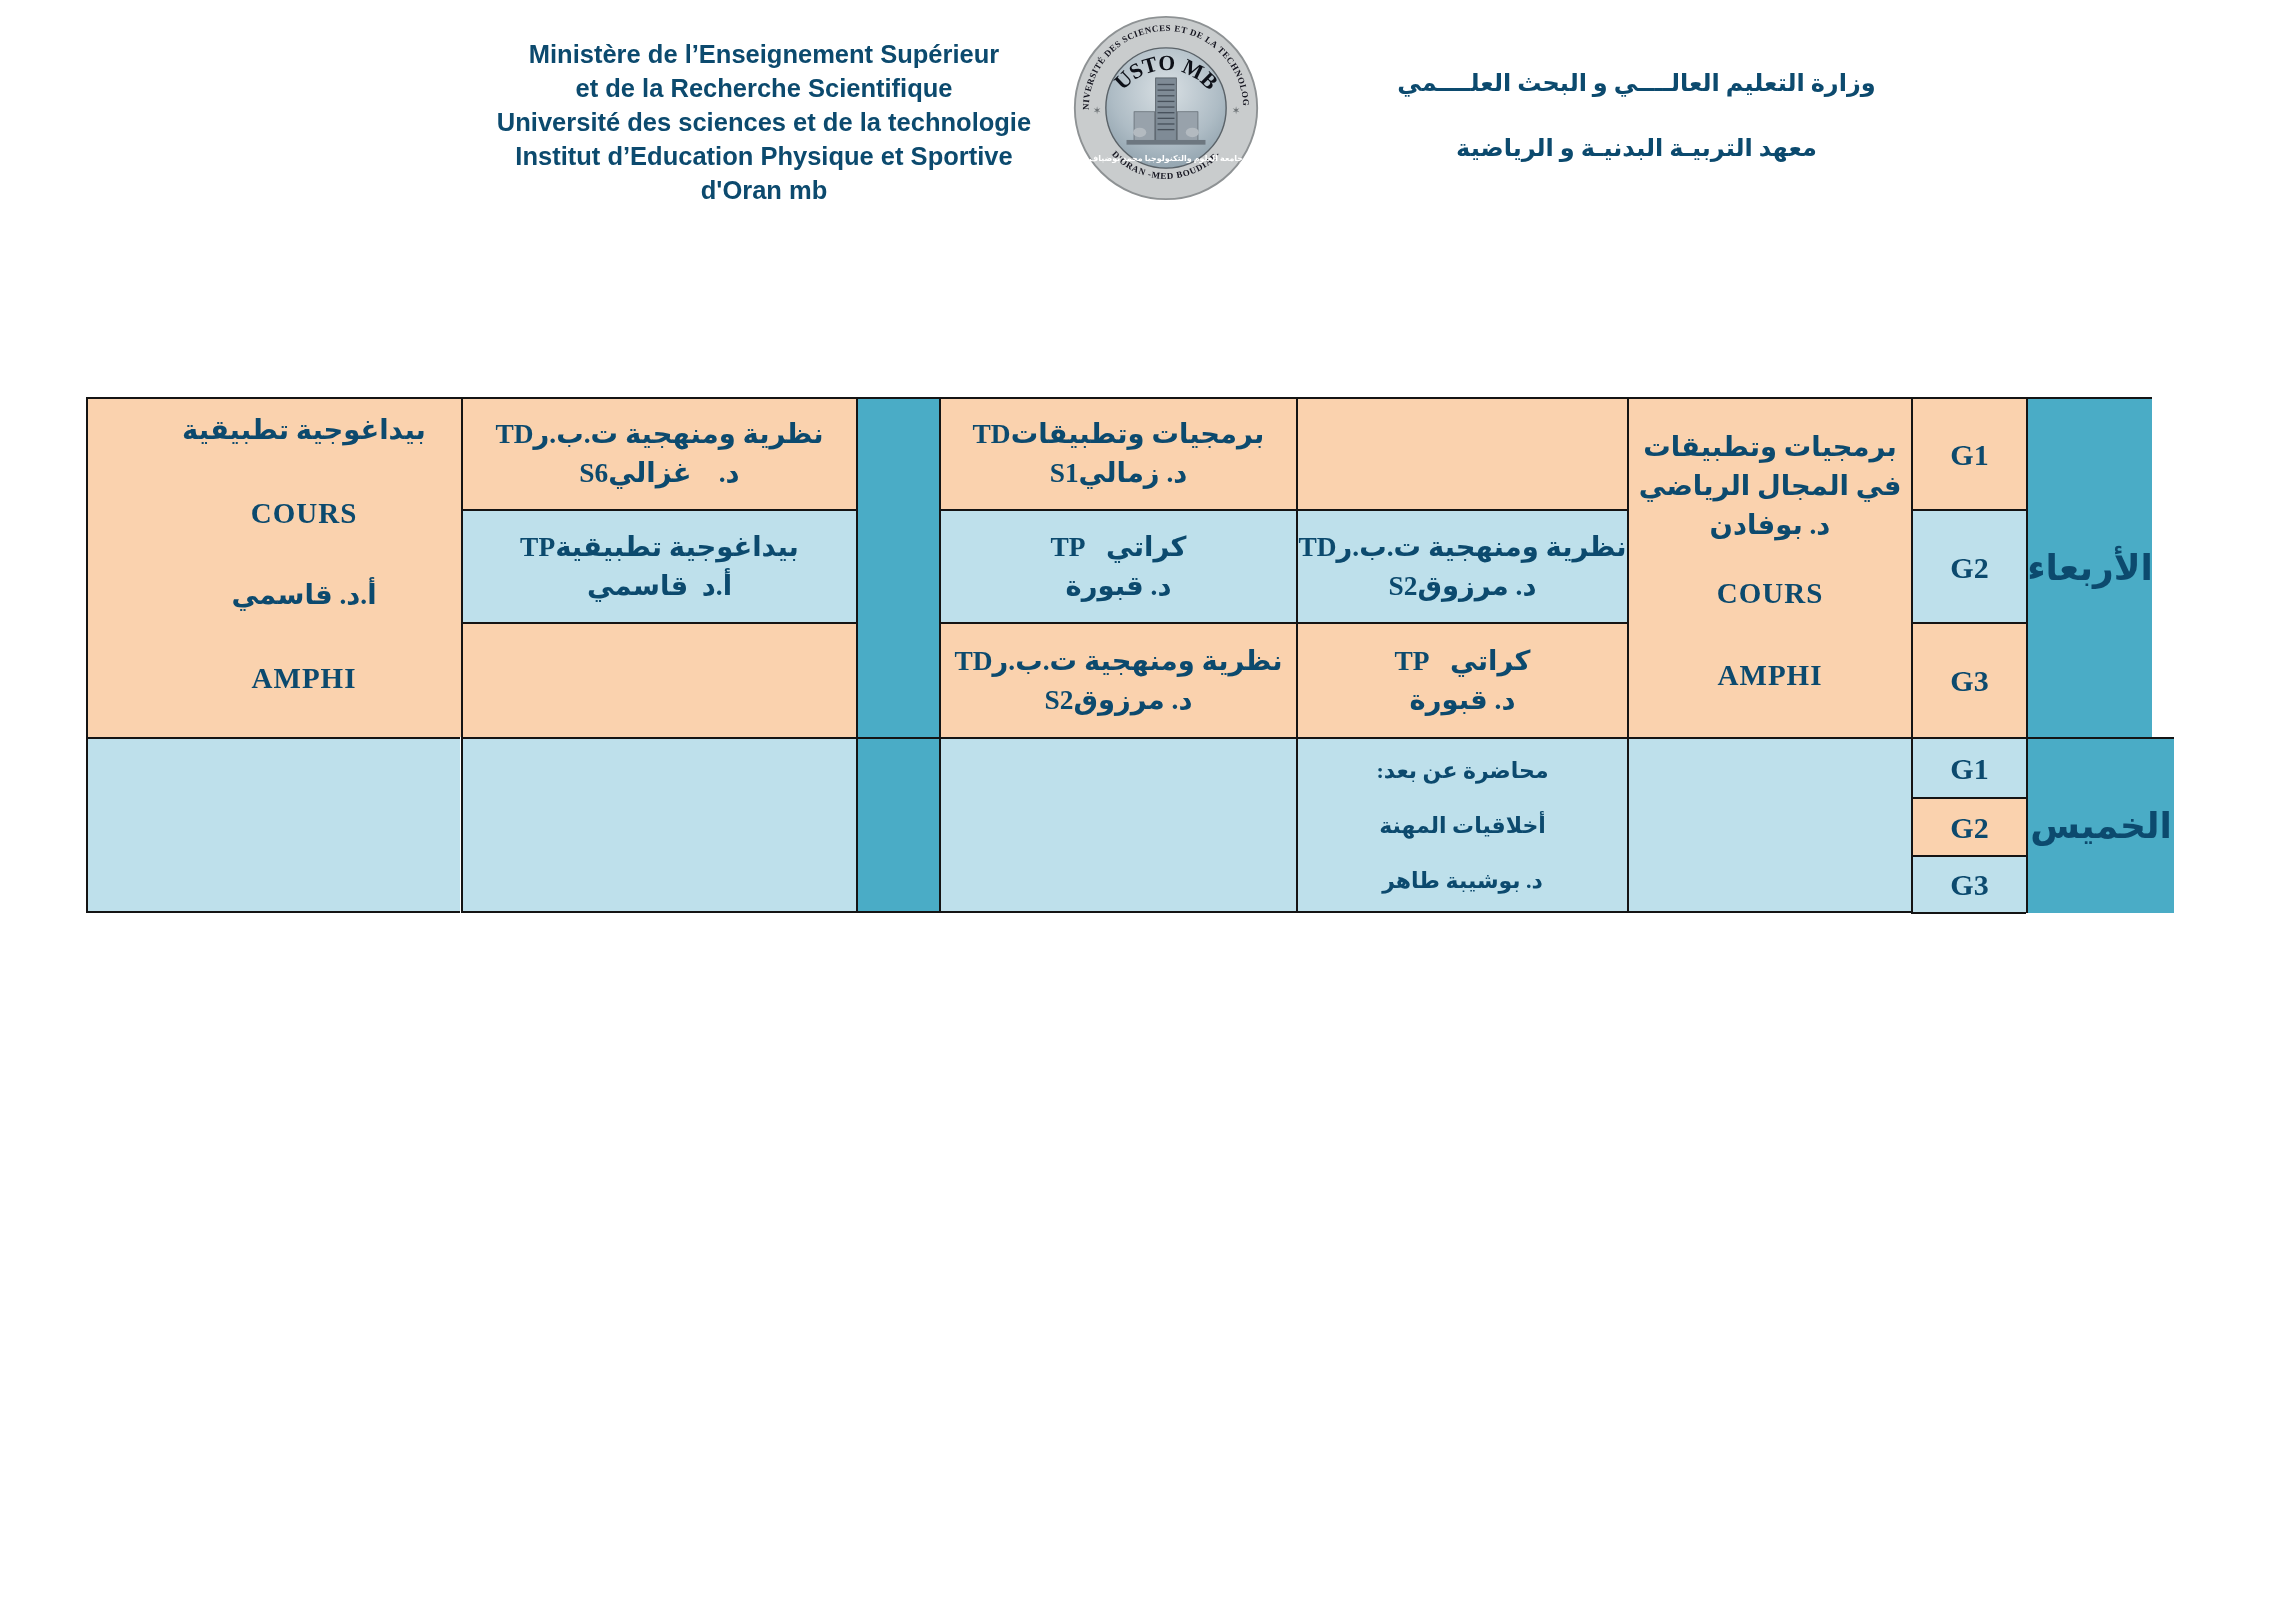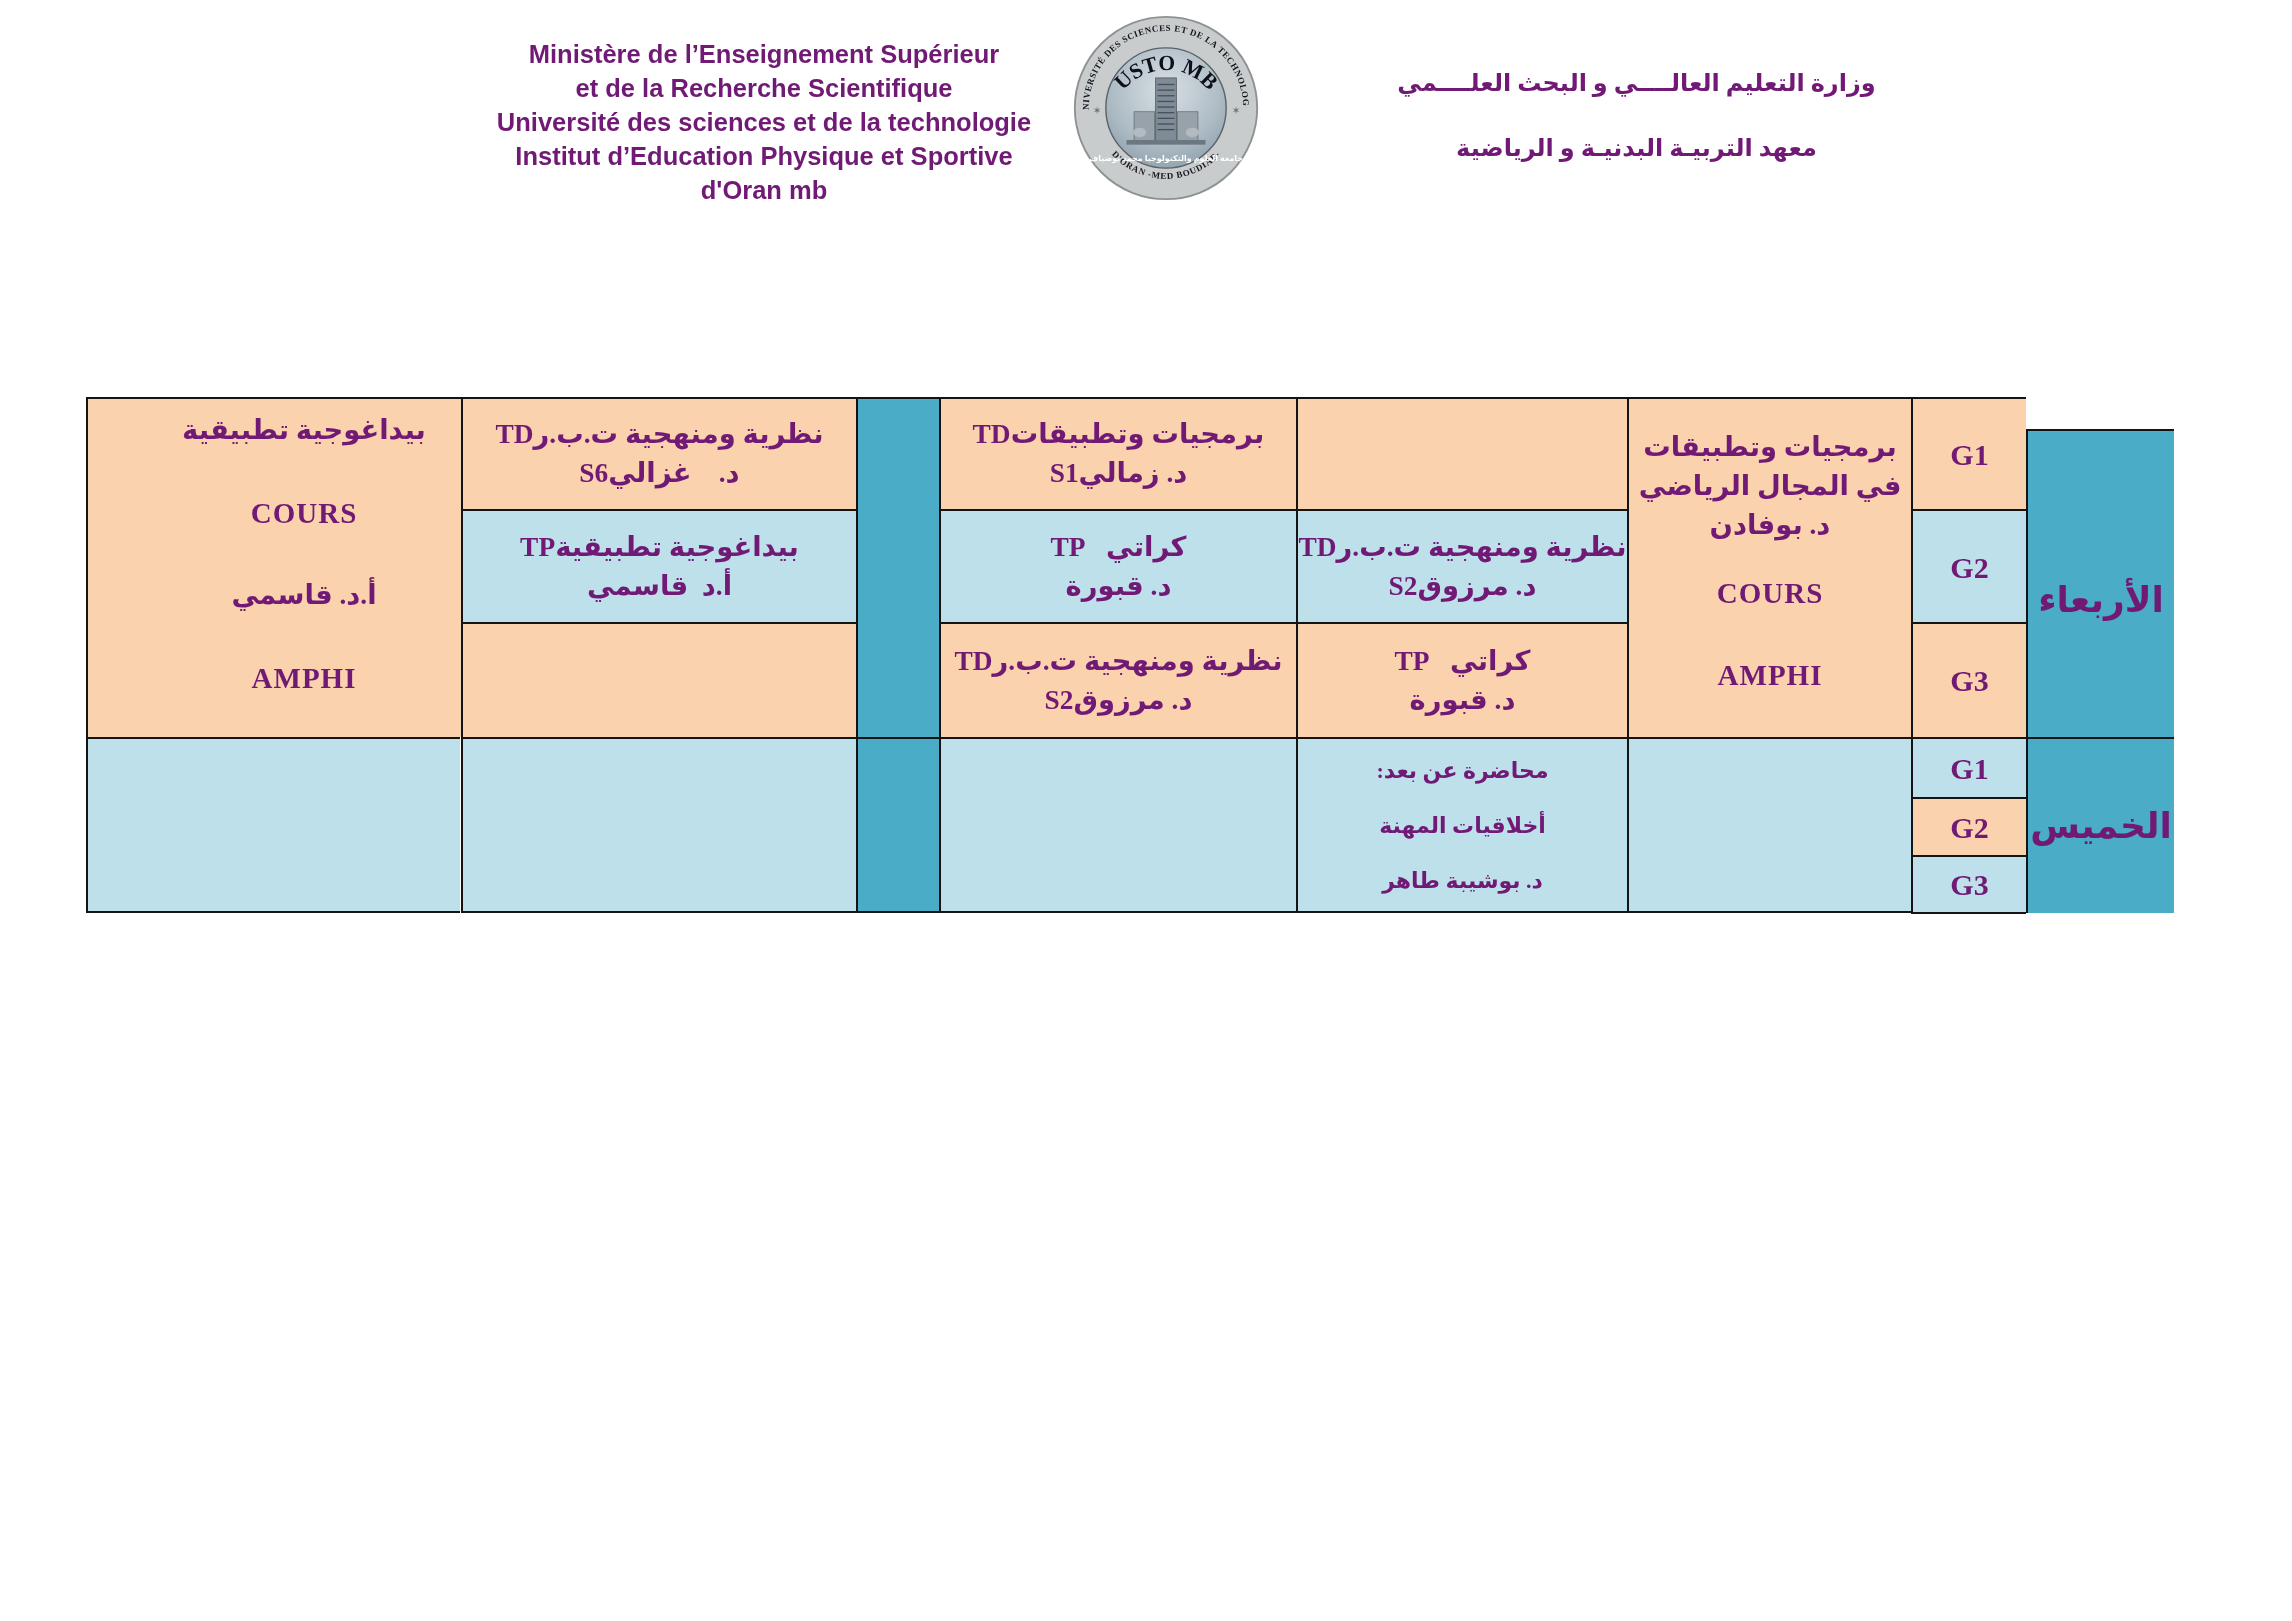--- a/index.html
+++ b/index.html
@@ -1,18 +1,18 @@
 <!DOCTYPE html>
 <html lang="fr"><head>
 <meta charset="utf-8">
 <title>Emploi du temps</title>
 <style>
   html,body{margin:0;padding:0;background:#ffffff;}
   .page{position:relative;width:2293px;height:1621px;background:#ffffff;overflow:hidden;
-        font-family:"Liberation Serif","DejaVu Sans",serif;color:#701a75;}
+        font-family:"Liberation Serif","DejaVu Sans",serif;color:#0c4a6e;}
   
   .fr-block{position:absolute;left:480px;top:37px;width:568px;text-align:center;
             font-family:"Liberation Sans",sans-serif;font-weight:bold;font-size:25.5px;line-height:34px;}
   .ar-block{position:absolute;left:1372px;top:51px;width:529px;text-align:center;direction:rtl;
             font-weight:bold;font-size:24px;line-height:65px;
             font-family:"Liberation Serif","DejaVu Sans",serif;}
   .logo{position:absolute;left:1072px;top:13.7px;width:188px;height:188px;}
   
   .cell{position:absolute;box-sizing:border-box;border-left:2.9px solid #141414;border-top:2.9px solid #141414;
         display:flex;flex-direction:column;align-items:center;justify-content:center;
@@ -149,21 +149,21 @@
   <div class="cell peach gcell" style="left:1911px;top:397px;width:115px;height:112px;">
     <div>G1</div>
   </div>
   <div class="cell blue gcell" style="left:1911px;top:509px;width:115px;height:114px;">
     <div>G2</div>
   </div>
   <div class="cell peach gcell" style="left:1911px;top:622px;width:115px;height:115px;">
     <div>G3</div>
   </div>
 
-  <div class="cell teal" style="left:2026px;top:397px;width:148px;height:340px;margin-top:32px;">
+  <div class="cell teal" style="left:2026px;top:397px;width:126px;height:340px;">
     <div class="day-label">الأربعاء</div>
   </div>
 
   <div class="cell blue bb" style="left:86px;top:737px;width:374px;height:176px;"></div>
   <div class="cell blue bb" style="left:461px;top:737px;width:395px;height:176px;"></div>
   <div class="cell teal bb" style="left:856px;top:737px;width:83px;height:176px;"></div>
   <div class="cell blue bb" style="left:939px;top:737px;width:357px;height:176px;"></div>
 
   <div class="cell blue bb thu-lecture" style="left:1296px;top:737px;width:331px;height:176px;">
     <div>محاضرة عن بعد:</div>

